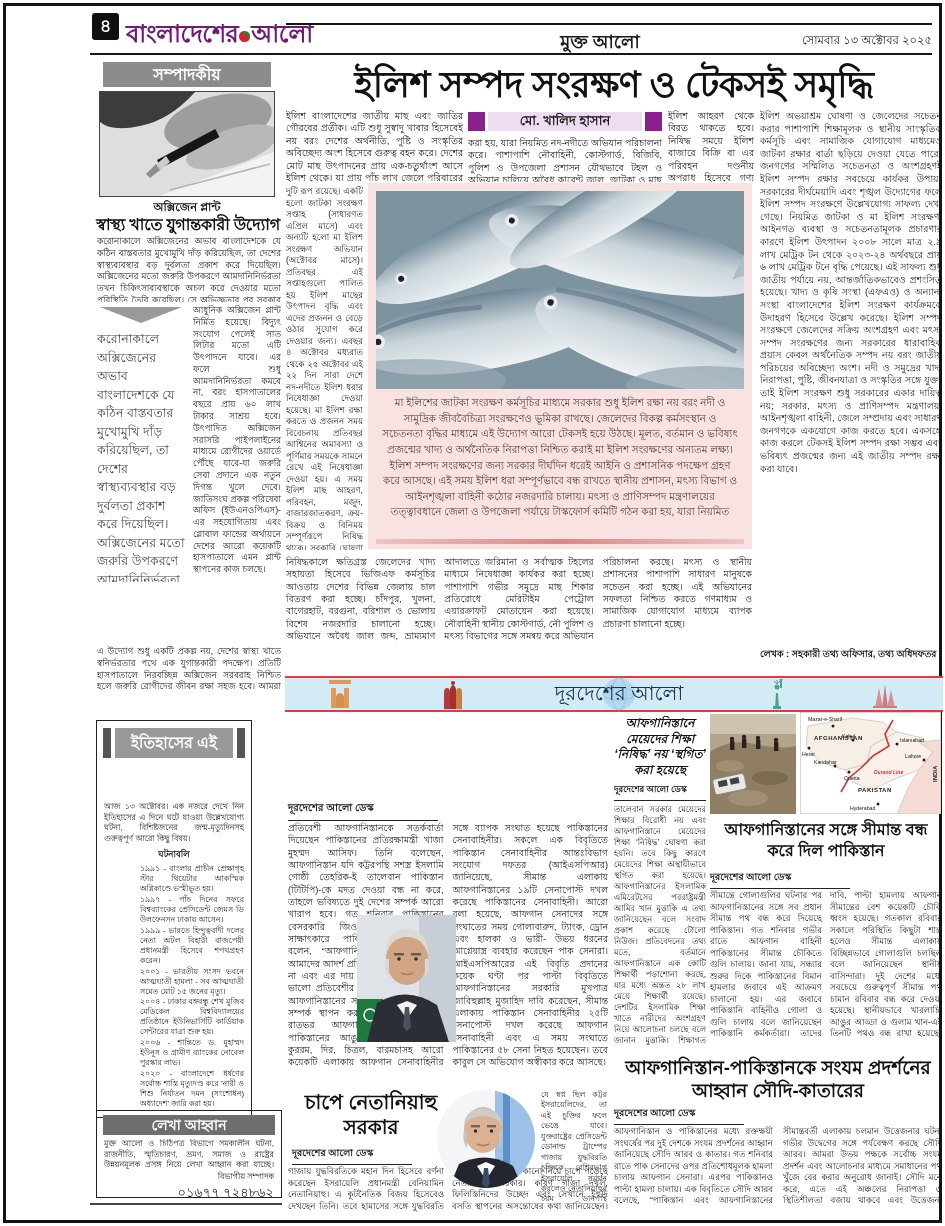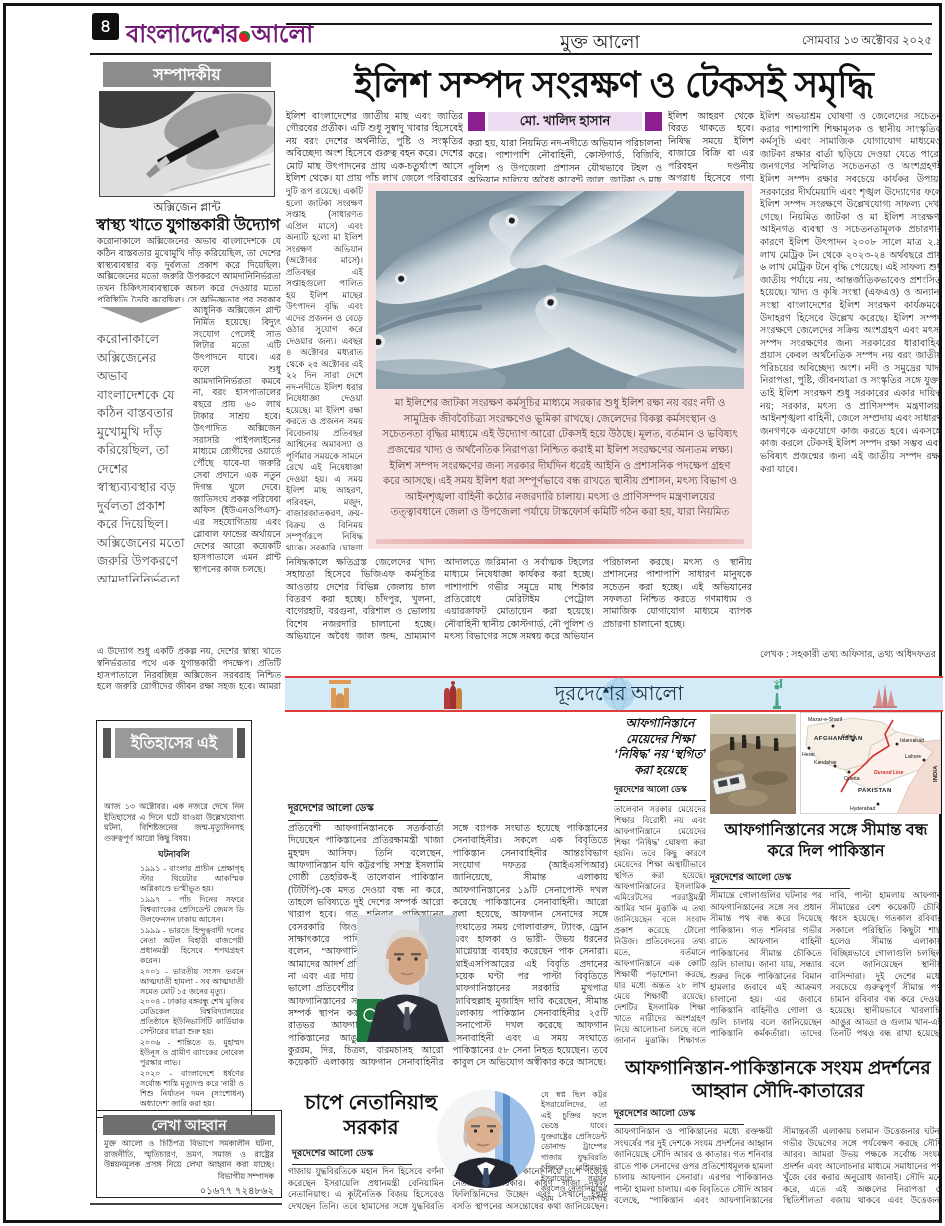--- a/index.html
+++ b/index.html
@@ -2,21 +2,21 @@
 <html><head>
 <meta charset="utf-8">
 <style>
   html,body{margin:0;padding:0;background:#fff;}
   body{font-family:"Liberation Sans",sans-serif;color:#1a1a1a;}
   .page{position:relative;width:945px;height:1226px;background:#fff;overflow:hidden;}
   .frame{position:absolute;left:3px;top:3px;width:933px;height:1214px;border:3px solid #141414;}
   .abs{position:absolute;}
   .bt{text-align:justify;overflow:hidden;line-height:1.34;}
   .ctr{text-align:center;}
-  .bold{font-weight:normal;}
+  .bold{font-weight:bold;}
   .rule{background:#161616;}
   .dateline{font-weight:bold;font-size:10px;border-bottom:1.2px solid #222;padding-bottom:3px;}
   .secbar{background:#8c8c8c;color:#fff;font-weight:bold;text-align:center;}
   .headline{font-weight:bold;color:#111;text-align:center;}
   .quote{color:#4a4a4a;line-height:1.48;overflow:hidden;}
   .hist-h{text-align:center;font-weight:bold;font-size:8.6px;margin:3px 0 2px 0;}
   .hist-item{font-size:7.8px;line-height:1.28;text-align:justify;margin-bottom:1px;margin-left:36px;}
   .caption{color:#533a3c;text-align:center;line-height:1.52;}
   svg{display:block;}
 </style>
@@ -89,21 +89,21 @@
         </div>
 
     </div>
   </div>
 
   <div class="abs" style="left:96px;top:1110px;width:186px;height:88px;border:1.5px solid #222;overflow:hidden;box-sizing:border-box;">
     <div style="margin:4px 6px;height:20px;background:#6e6e6e;color:#fff;font-size:14px;font-weight:bold;text-align:center;line-height:20px;">লেখা আহ্বান</div>
     <div class="bt" style="margin:0 7px;height:30px;font-size:8px;">মুক্ত আলো ও চিঠিপত্র বিভাগে সমকালীন ঘটনা, রাজনীতি, স্মৃতিচারণ, ভ্রমণ, সমাজ ও রাষ্ট্রের উন্নয়নমূলক প্রসঙ্গ নিয়ে লেখা আহ্বান করা যাচ্ছে। কারো বিরুদ্ধে বিদ্বেষ, সরকার ও রাষ্ট্রের বিরুদ্ধে ক্ষতিকর এমন কোনো লেখা গ্রহণযোগ্য হবে না।</div>
     <div style="margin:1px 7px 0 7px;text-align:right;">
       <div style="font-size:8px;">বিভাগীয় সম্পাদক</div>
-      <div style="font-size:10px;">০১৬৭৭ ৭২৪৮৬২</div>
+      <div style="font-size:13px;">০১৬৭৭ ৭২৪৮৬২</div>
       <div style="font-size:9.5px;font-weight:bold;">E-mail : editorialbalo@gmail.com</div>
     </div>
   </div>
   <div class="abs" style="left:90px;top:1203px;width:192px;height:2px;background:#444;"></div>
 
   <div class="abs headline" style="left:286px;top:57px;width:656px;font-size:36px;letter-spacing:-0.5px;">ইলিশ সম্পদ সংরক্ষণ ও টেকসই সমৃদ্ধি</div>
 
   <div class="abs" style="left:468px;top:112px;width:194px;height:19px;display:flex;">
     <div style="width:17px;background:#8b1f8f;"></div>
     <div style="flex:1;background:#eedcf2;display:flex;align-items:center;justify-content:center;font-weight:bold;font-size:13px;margin:0 3px;">মো. খালিদ হাসান</div>

